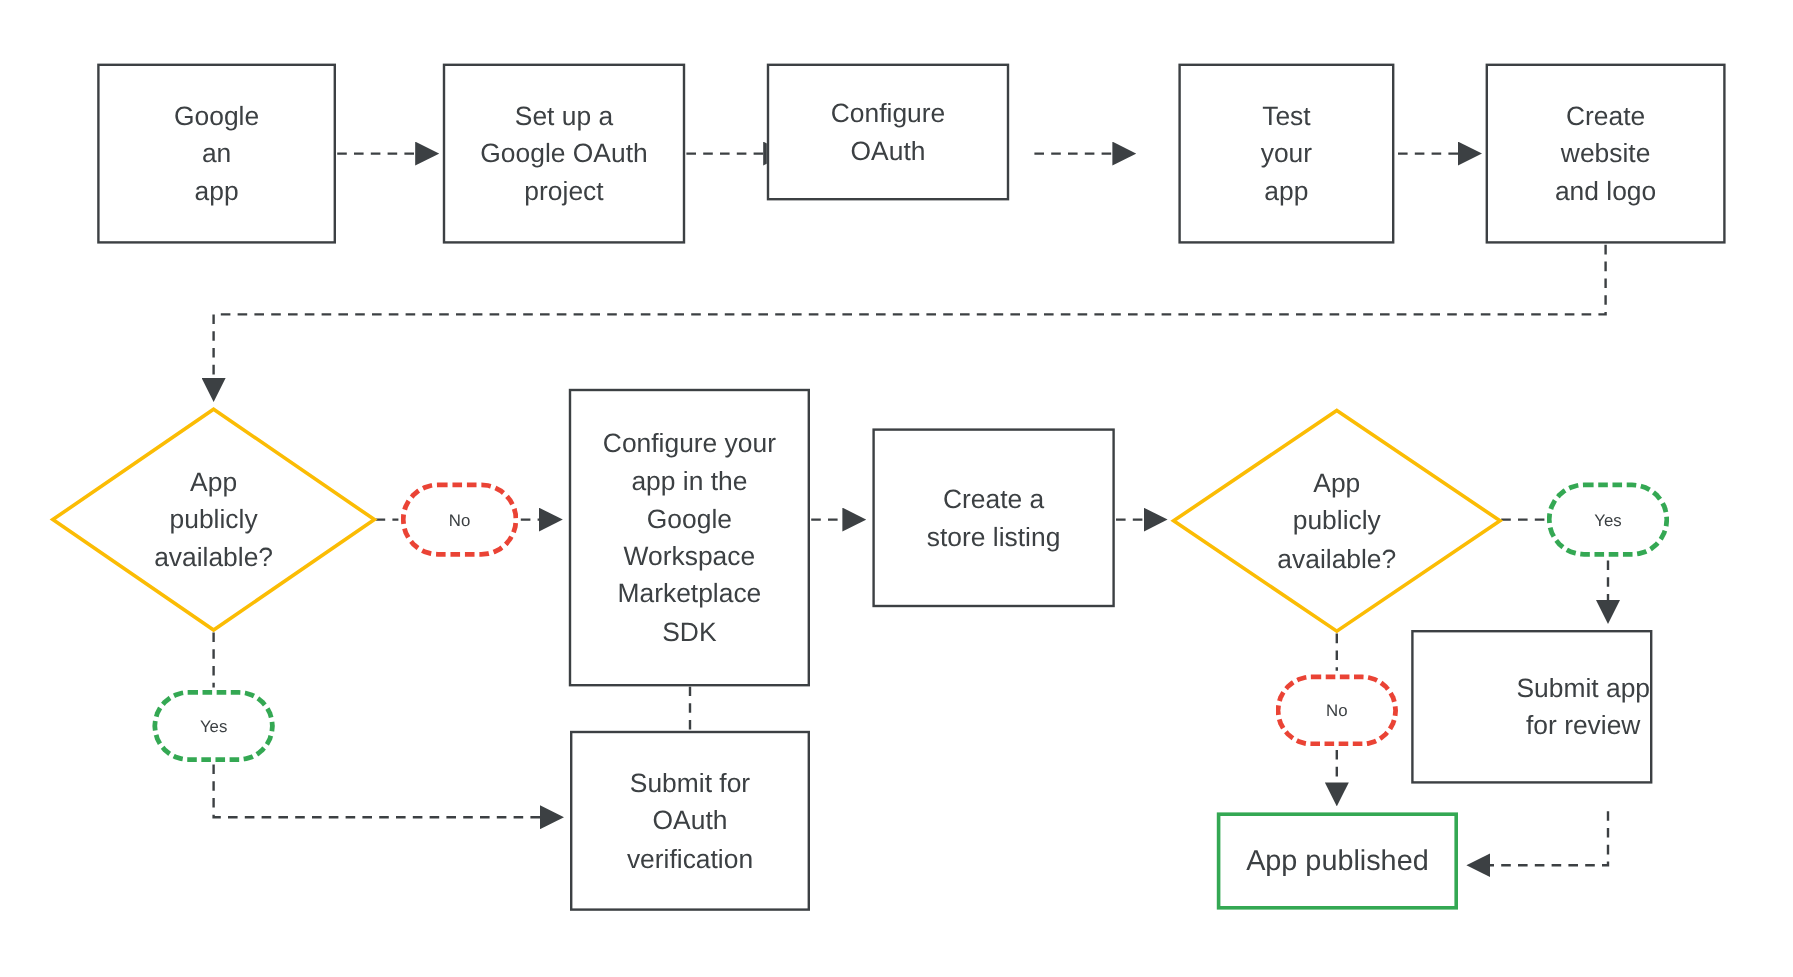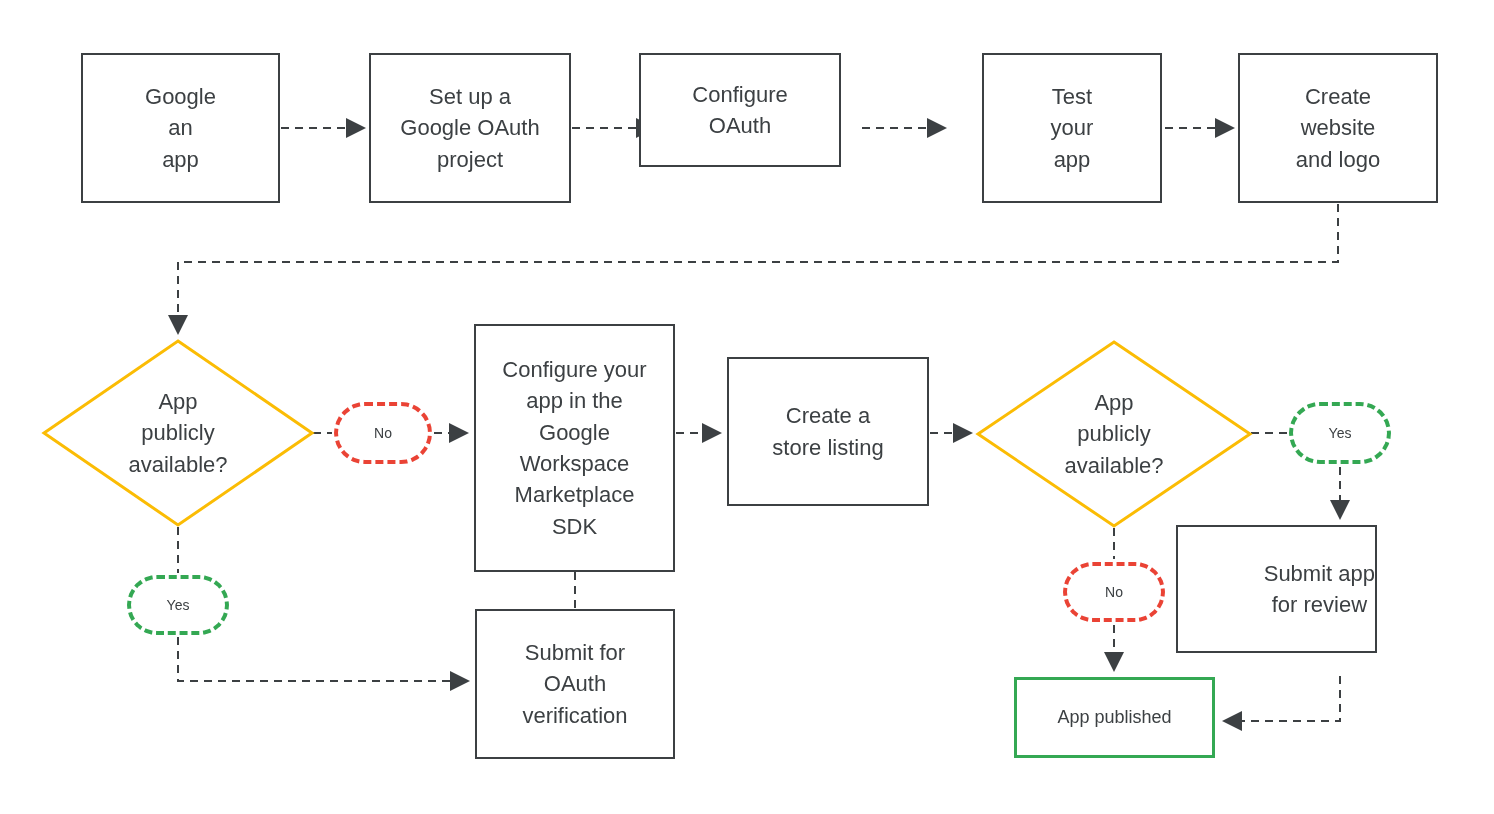--- a/index.html
+++ b/index.html
@@ -34,21 +34,21 @@
   .step {
     border: 2px solid #3c4043;
     font-size: 22px;
     line-height: 1.43;
   }
   .label {
     white-space: pre-line;
   }
   .terminal {
     border: 3px solid #34a853;
-    font-size: 18px;
+    font-size: 24px;
   }
   .decision-label {
     position: absolute;
     box-sizing: border-box;
     display: flex;
     align-items: center;
     justify-content: center;
     text-align: center;
     font-size: 22px;
     line-height: 1.43;

